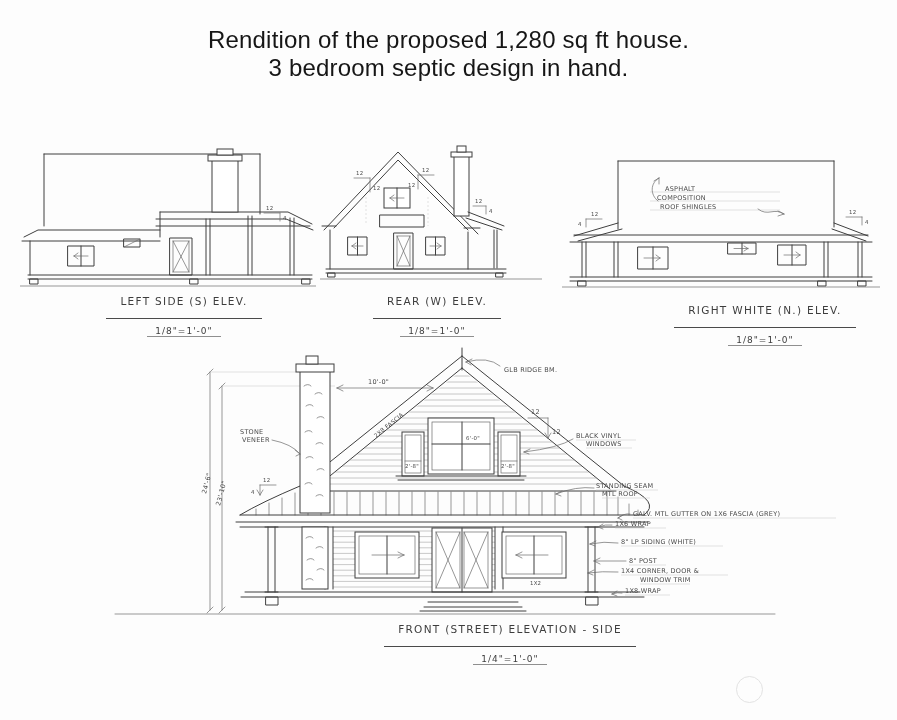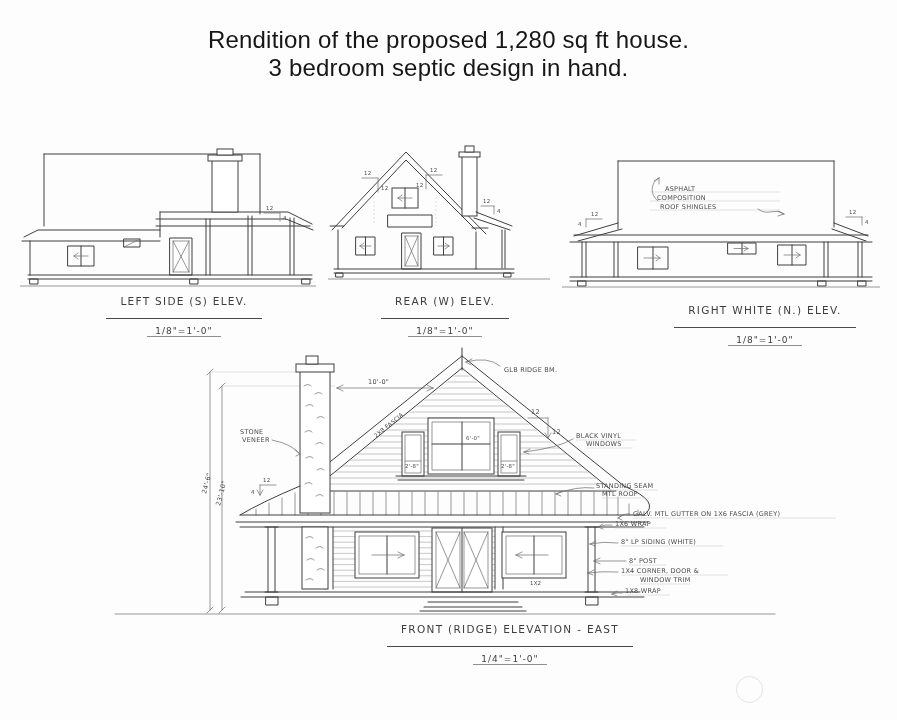--- a/index.html
+++ b/index.html
@@ -71,21 +71,21 @@
         <text class="ann ann-s" x="246" y="68">12</text>
         <text class="ann ann-s" x="263" y="78">4</text>
       </g>
     </svg>
     <figcaption class="cap" style="top:148px;left:16px">
       <span class="elabel">LEFT SIDE (S) ELEV.</span><br>
       <span class="escale">1/8"=1'-0"</span>
     </figcaption>
   </figure>
 
-  <figure class="fig" style="left:328px;top:142px;width:222px;height:178px">
+  <figure class="fig" style="left:320px;top:142px;width:222px;height:178px">
     <svg viewBox="0 0 222 148" width="222" height="148">
       <g>
         <path class="ln" d="M4 88 L78 10 L158 92 M14 86 L78 18 L148 88 M2 84 H16 M144 86 H160"></path>
         <path class="faint" d="M46 55 V82 M108 55 V84" stroke-dasharray="2 2"></path>
       </g>
       <g>
         <path class="md" d="M34 36 H50 M50 36 V50"></path>
         <text class="ann ann-s" x="36" y="33">12</text>
         <text class="ann ann-s" x="53" y="48">12</text>
       </g>
@@ -343,19 +343,19 @@
         <text class="ann" x="530" y="240">WINDOW TRIM</text>
         <path class="faint" d="M511 233 H618 M530 242 H580"></path>
       </g>
       <g>
         <path class="md" d="M502 252 q6 -2 10 -1 M502 252 L507 249 M502 252 L507 254"></path>
         <text class="ann" x="515" y="251">1X8 WRAP</text>
         <path class="faint" d="M515 253 H560"></path>
       </g>
     </svg>
     <figcaption class="cap" style="top:276px;left:200px;width:400px">
-      <span class="elabel">FRONT (RIDGE) ELEVATION - EAST</span><br>
+      <span class="elabel">FRONT (STREET) ELEVATION - SIDE</span><br>
       <span class="escale">1/4"=1'-0"</span>
     </figcaption>
   </figure>
 
   <div class="watermark"></div>
 </div>
 
 </body></html>

